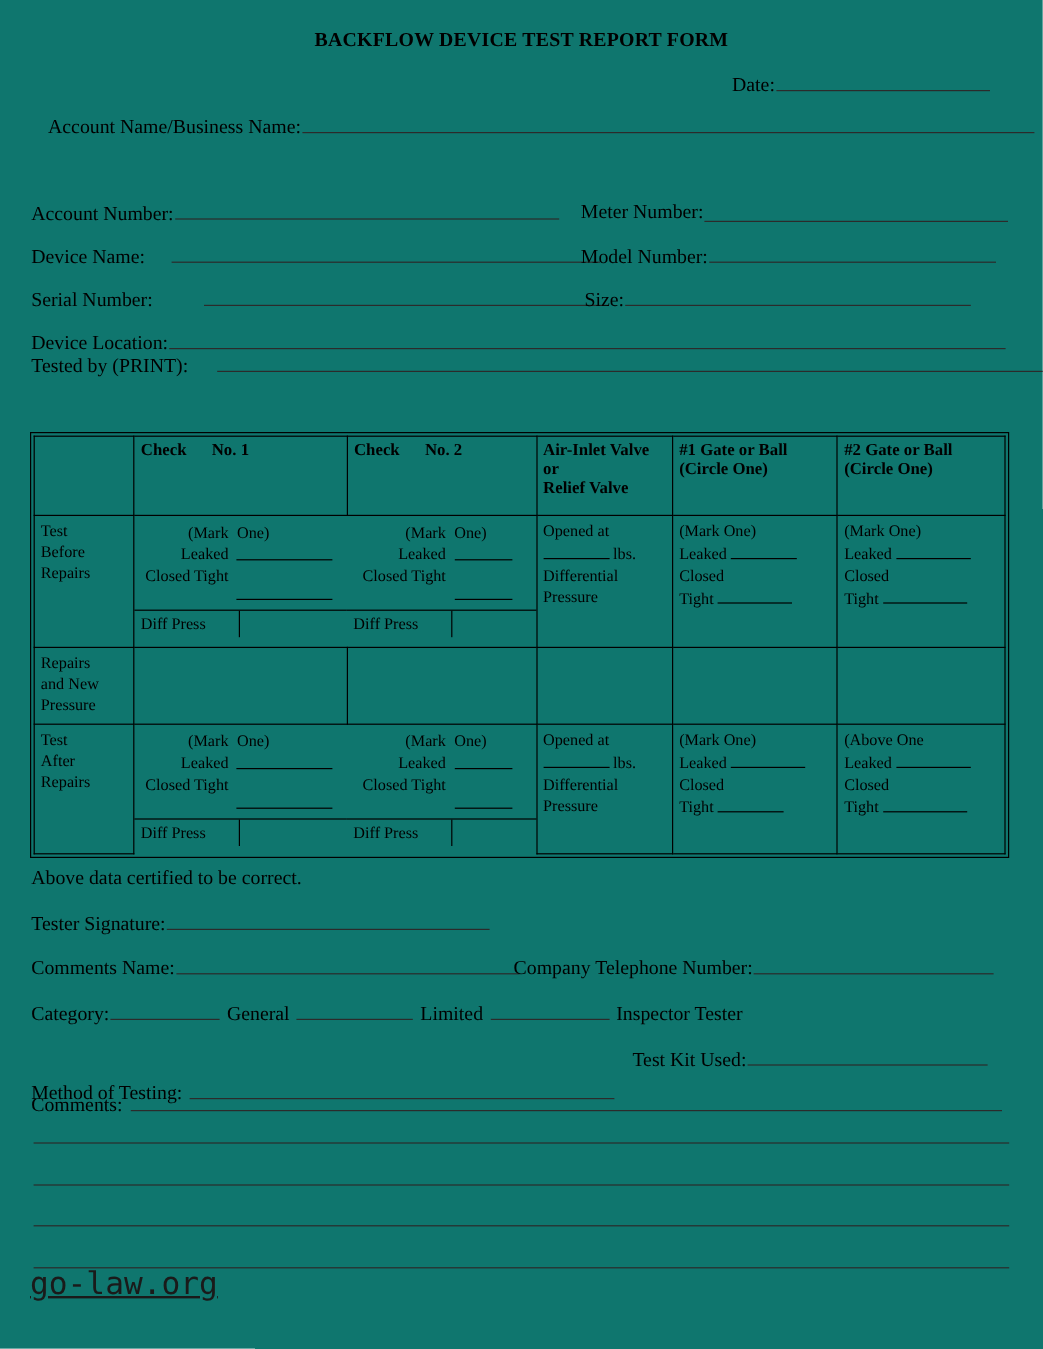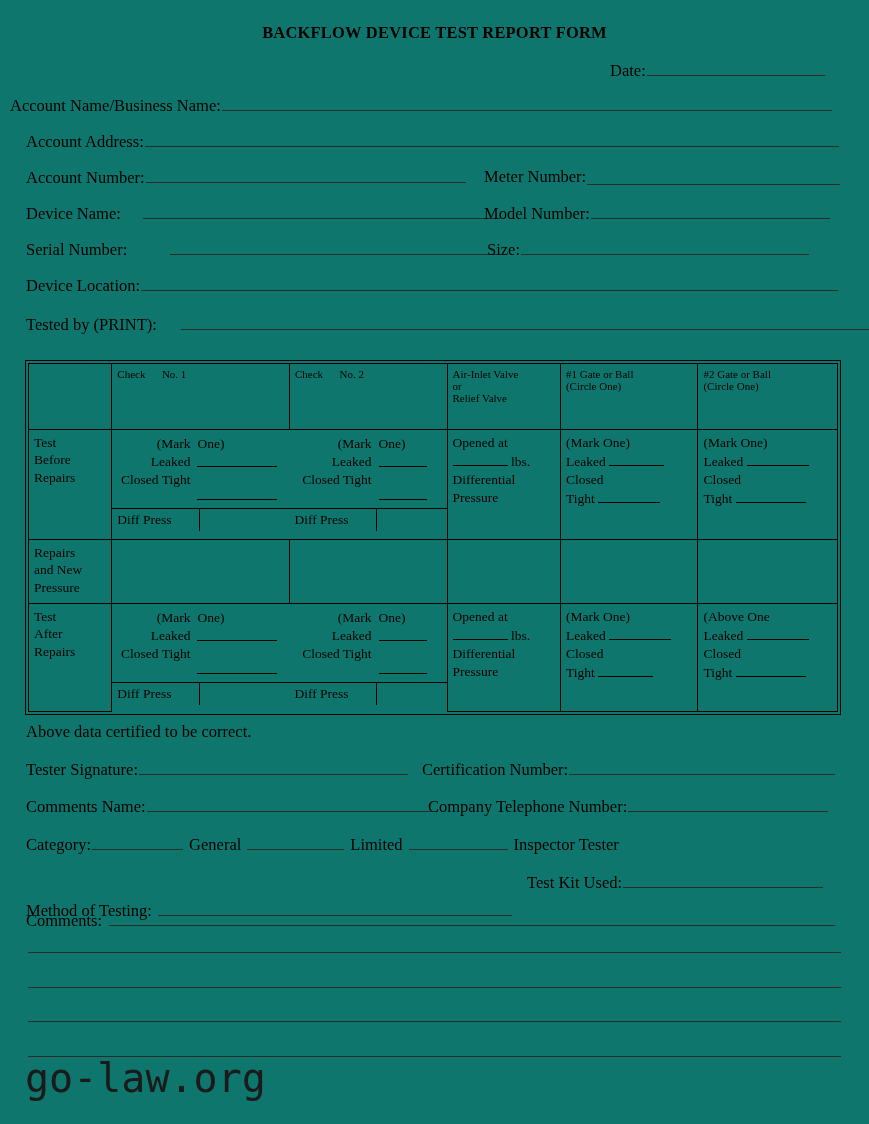--- a/index.html
+++ b/index.html
@@ -68,22 +68,22 @@
     font-size: 13.5px;
   }
   table.grid td, table.grid th {
     border: 1.2px solid #000;
     vertical-align: top;
     padding: 4px 5px 3px 5px;
     font-weight: normal;
     text-align: left;
   }
   table.grid th {
-    font-weight: normal;
-    font-size: 11px;
+    font-weight: bold;
+    font-size: 14px;
   }
   .hdr-center { text-align: center; }
   .rowlabel { font-size: 13.5px; line-height: 1.28; }
 
   
   .checkbox-cell { padding: 0 !important; border: none !important; }
   .mark-grid {
     display: grid;
     grid-template-columns: 1fr 86px;
     column-gap: 7px;
@@ -128,46 +128,43 @@
     border-bottom: 1.3px solid #2b2b2b;
     height: 0;
   }
 
   
   .watermark {
     position: absolute;
     left: 25px;
     top: 1055px;
     font-family: "DejaVu Sans Mono", "Liberation Mono", monospace;
-    font-size: 40px;
+    font-size: 26px;
     color: #1a1a1a;
     letter-spacing: 0px;
+    text-decoration: underline;
   }
 </style>
 </head>
 <body>
 
 <div class="page">
 
   <div class="title">BACKFLOW DEVICE TEST REPORT FORM</div>
 
   <div class="frow" style="left:610px; top:60px;">
     <span class="flabel">Date:</span>
     <span class="fline thick" style="width:178px;"></span>
   </div>
 
-  <div class="frow" style="left:10px; top:95px;justify-content:space-between;">
+  <div class="frow" style="left:40px; top:95px;justify-content:space-between;">
     <span class="flabel">Account Name/Business Name:</span>
     <span class="fline" style="width:610px;"></span>
   </div>
 
-  <div class="frow" style="left:26px; top:131px;">
-    <span class="flabel">Account Address:</span>
-    <span class="fline" style="width:694px;"></span>
-  </div>
 
   <div class="frow" style="left:26px; top:167px;">
     <span class="flabel">Account Number:</span>
     <span class="fline thin" style="width:320px;"></span>
   </div>
   <div class="frow" style="left:484px; top:167px;align-items:center;">
     <span class="flabel">Meter Number:</span>
     <span class="fline thin" style="width:253px;"></span>
   </div>
 
@@ -187,21 +184,21 @@
   <div class="frow" style="left:487px; top:239px;">
     <span class="flabel">Size:</span>
     <span class="fline thin" style="width:288px;"></span>
   </div>
 
   <div class="frow" style="left:26px; top:275px;">
     <span class="flabel">Device Location:</span>
     <span class="fline" style="width:697px;"></span>
   </div>
 
-  <div class="frow" style="left:26px; top:314px;gap:23px;">
+  <div class="frow" style="left:26px; top:294px;gap:23px;">
     <span class="flabel">Tested by (PRINT):</span>
     <span class="fline" style="width:689px;"></span>
   </div>
 
   <div class="tbl-wrap">
   <table class="grid">
     <colgroup>
       <col style="width:83px;">
       <col style="width:177px;">
       <col style="width:157px;">
@@ -397,24 +394,20 @@
   </div>
 
   <div class="frow" style="left:26px; top:722px;">
     <span class="flabel">Above data certified to be correct.</span>
   </div>
 
   <div class="frow" style="left:26px; top:759px;">
     <span class="flabel">Tester Signature:</span>
     <span class="fline" style="width:269px;"></span>
   </div>
-  <div class="frow" style="left:422px; top:759px;">
-    <span class="flabel">Certification Number:</span>
-    <span class="fline" style="width:266px;"></span>
-  </div>
 
   <div class="frow" style="left:26px; top:796px;">
     <span class="flabel">Comments Name:</span>
     <span class="fline" style="width:286px;"></span>
   </div>
   <div class="frow" style="left:428px; top:796px;justify-content:flex-end;">
     <span class="flabel">Company Telephone Number:</span>
     <span class="fline" style="width:200px;"></span>
   </div>
 

